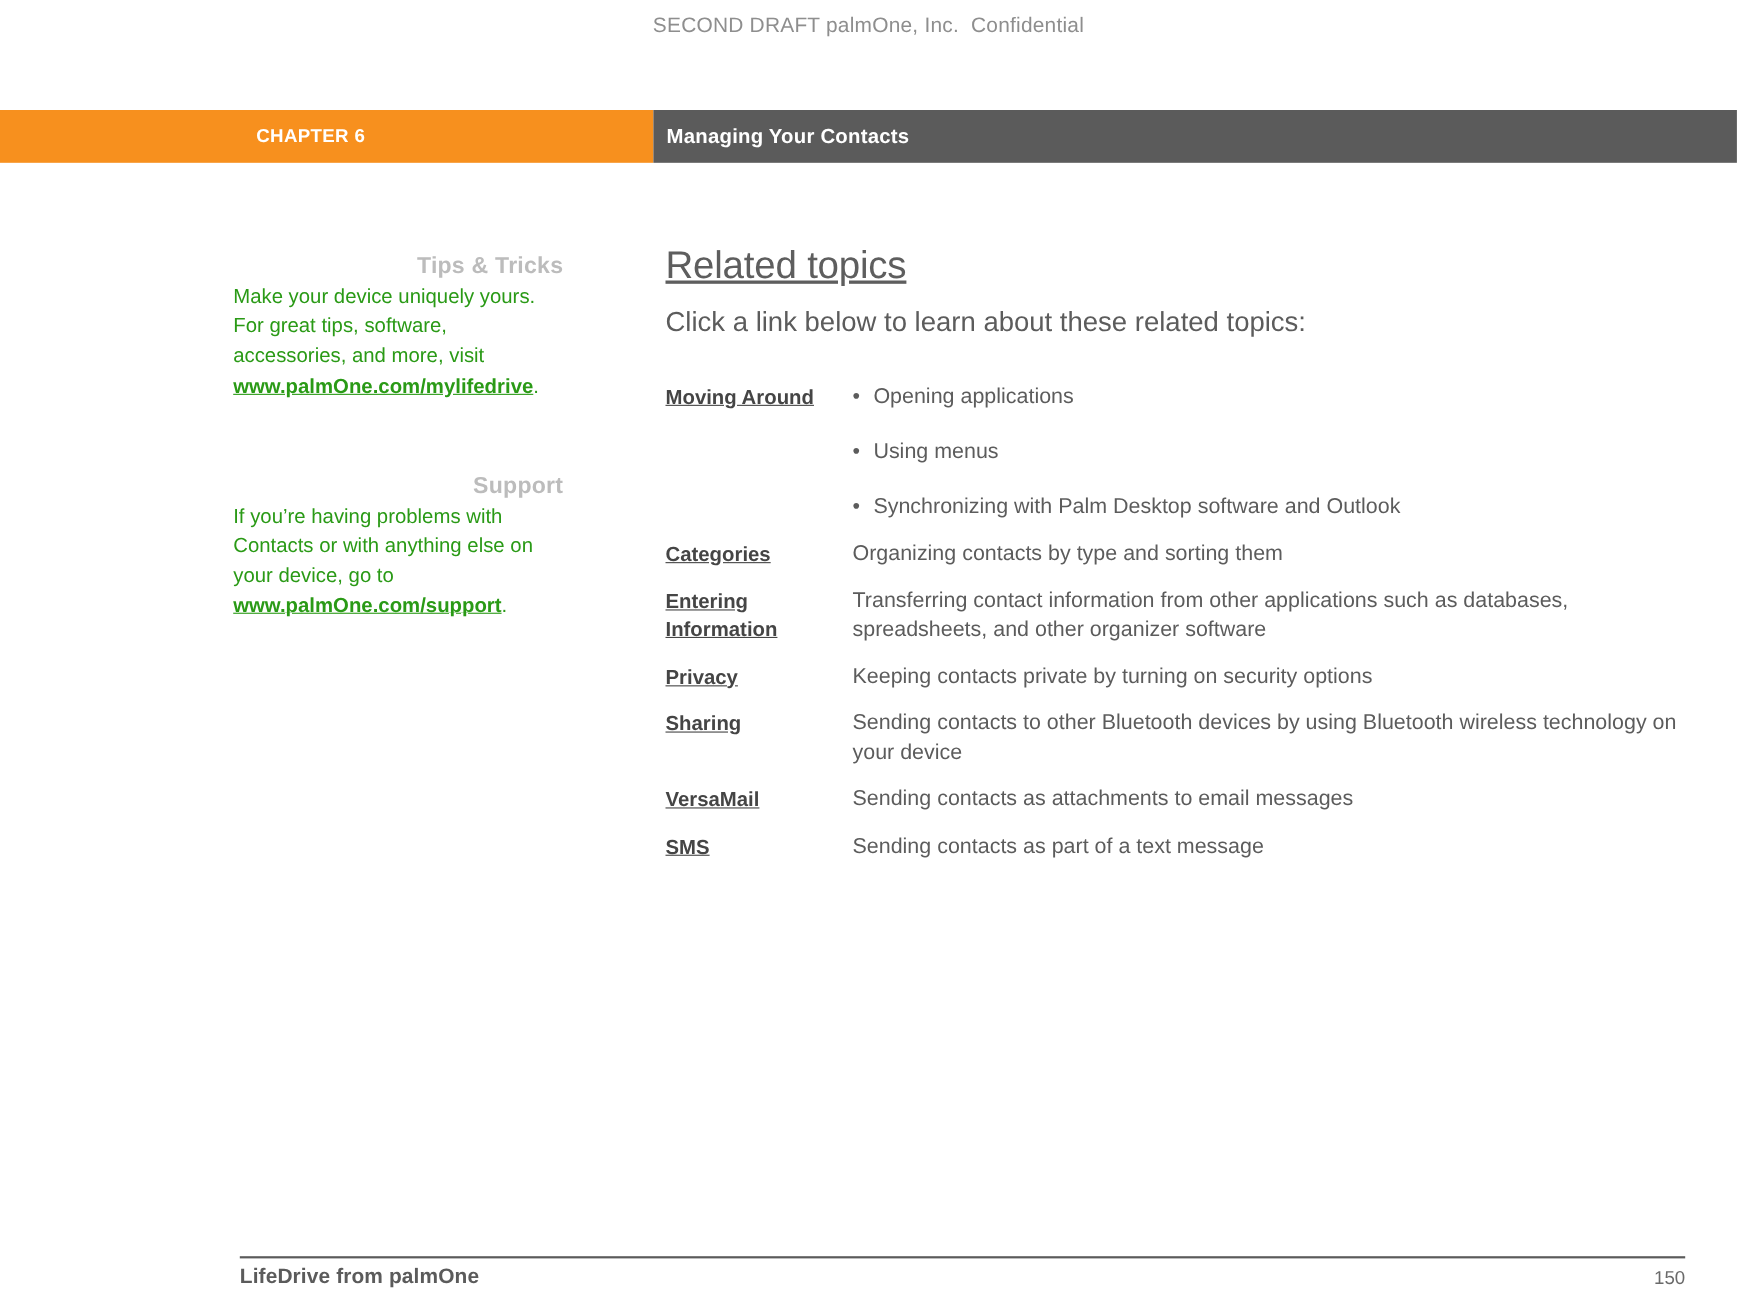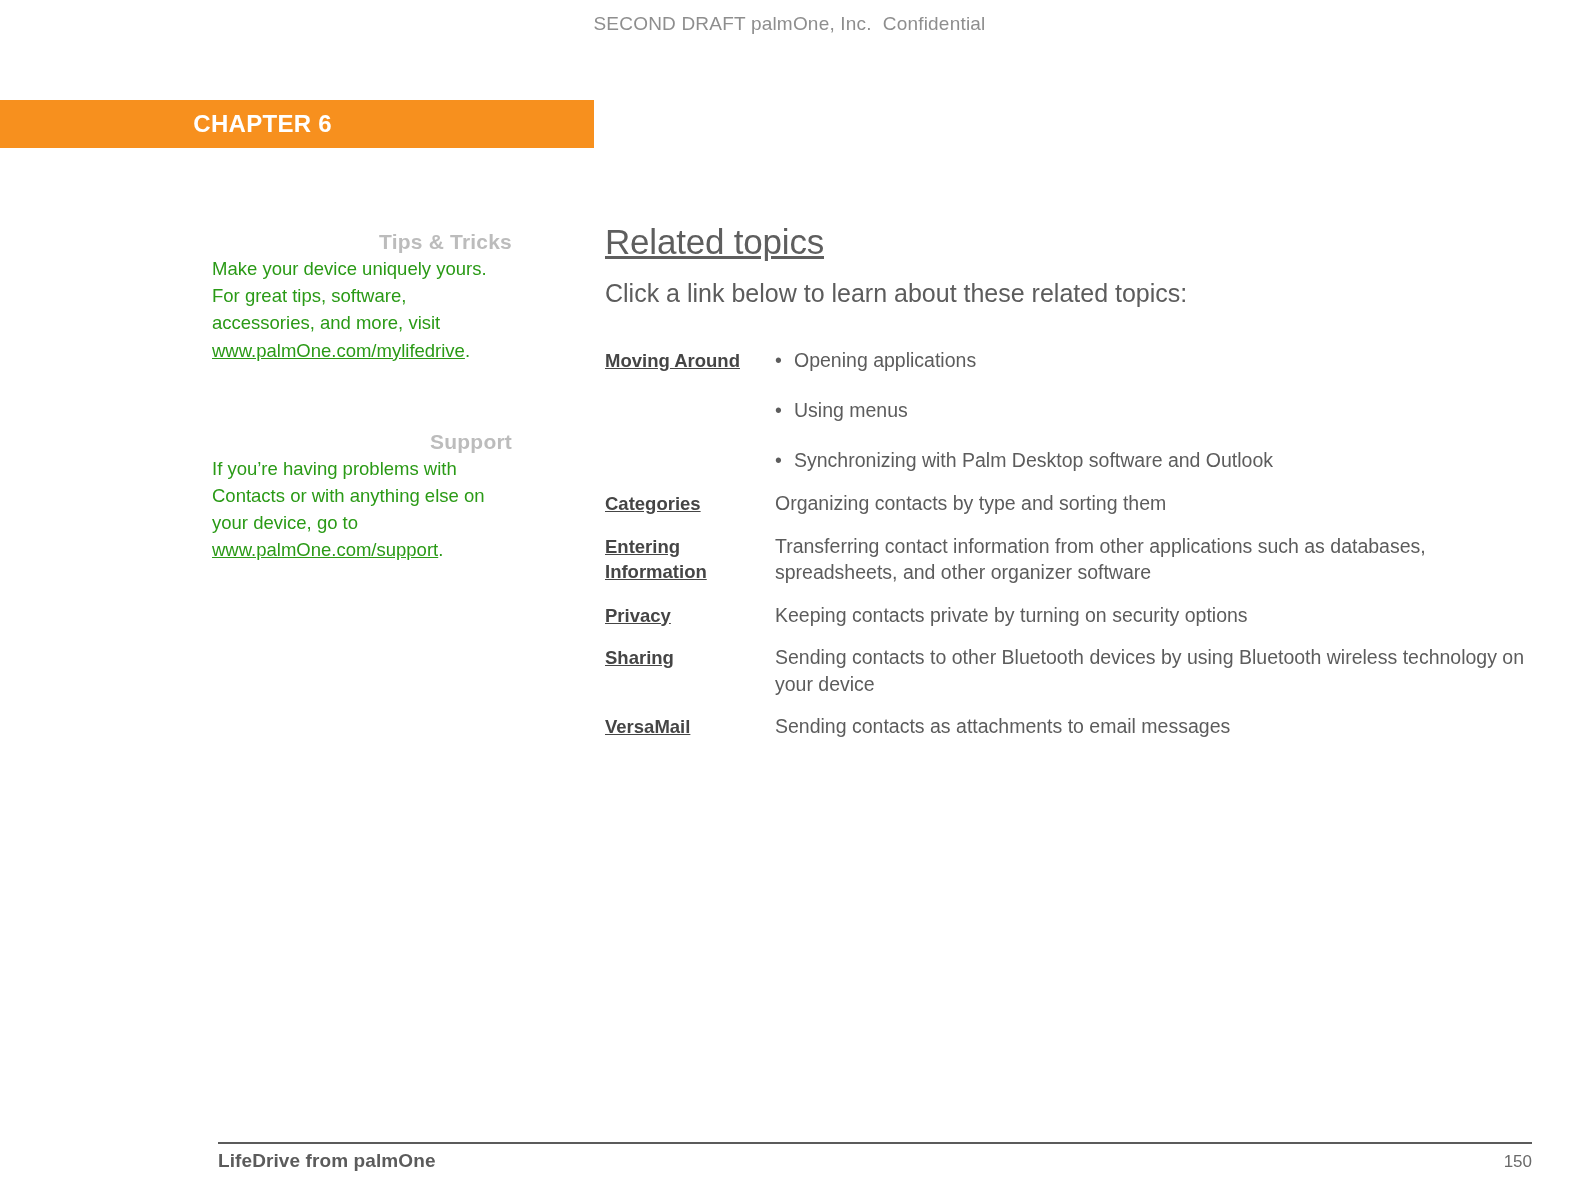--- a/index.html
+++ b/index.html
@@ -43,21 +43,21 @@
     height: 48px;
     background: #f7901e;
     display: flex;
     align-items: center;
     justify-content: flex-end;
     box-sizing: border-box;
     padding-right: 262px;
   }
   .chapter-left .label {
     color: #ffffff;
-    font-size: 24px;
+    font-size: 17px;
     font-weight: bold;
     letter-spacing: 0.3px;
     white-space: nowrap;
   }
   .chapter-right {
     flex: 1;
     height: 48px;
     background: #5b5b5b;
     display: flex;
     align-items: center;
@@ -90,21 +90,21 @@
     text-align: right;
   }
   .side-body {
     font-size: 18.5px;
     color: #2a9a16;
     line-height: 27.2px;
     margin: 0;
     max-width: 290px;
   }
   .side-body .lnk {
-    font-weight: normal;
+    font-weight: bold;
     text-decoration: underline;
     color: #2a9a16;
   }
   .side-gap { height: 64px; }
 
   
   .main {
     position: absolute;
     left: 605px;
     top: 222px;
@@ -211,20 +211,23 @@
 </style>
 </head>
 <body>
 
 <div class="draft-header">SECOND DRAFT palmOne, Inc.  Confidential</div>
 
 <div class="chapter-bar">
   <div class="chapter-left">
     <span class="label">CHAPTER 6</span>
   </div>
+  <div class="chapter-right">
+    <span class="label">Managing Your Contacts</span>
+  </div>
 </div>
 
 <div class="sidebar">
 
   <div class="side-block">
     <div class="side-heading">Tips &amp; Tricks</div>
     <p class="side-body"><span>Make your device uniquely yours. For great tips, software, accessories, and more, visit </span><a class="lnk" href="#">www.palmOne.com/mylifedrive</a><span>.</span></p>
   </div>
 
   <div class="side-gap"></div>
@@ -283,19 +286,25 @@
       <div class="topic-desc-cell">Sending contacts to other Bluetooth devices by using Bluetooth wireless technology on your device</div>
     </div>
 
     <div class="topic-row tight">
       <div class="topic-link-cell">
         <a class="topic-link" href="#">VersaMail</a>
       </div>
       <div class="topic-desc-cell">Sending contacts as attachments to email messages</div>
     </div>
 
+    <div class="topic-row tight">
+      <div class="topic-link-cell">
+        <a class="topic-link" href="#">SMS</a>
+      </div>
+      <div class="topic-desc-cell">Sending contacts as part of a text message</div>
+    </div>
 
   </div>
 </div>
 
 <div class="footer-rule"></div>
 <div class="footer-left">LifeDrive from palmOne</div>
 <div class="footer-right">150</div>
 
 </body></html>

